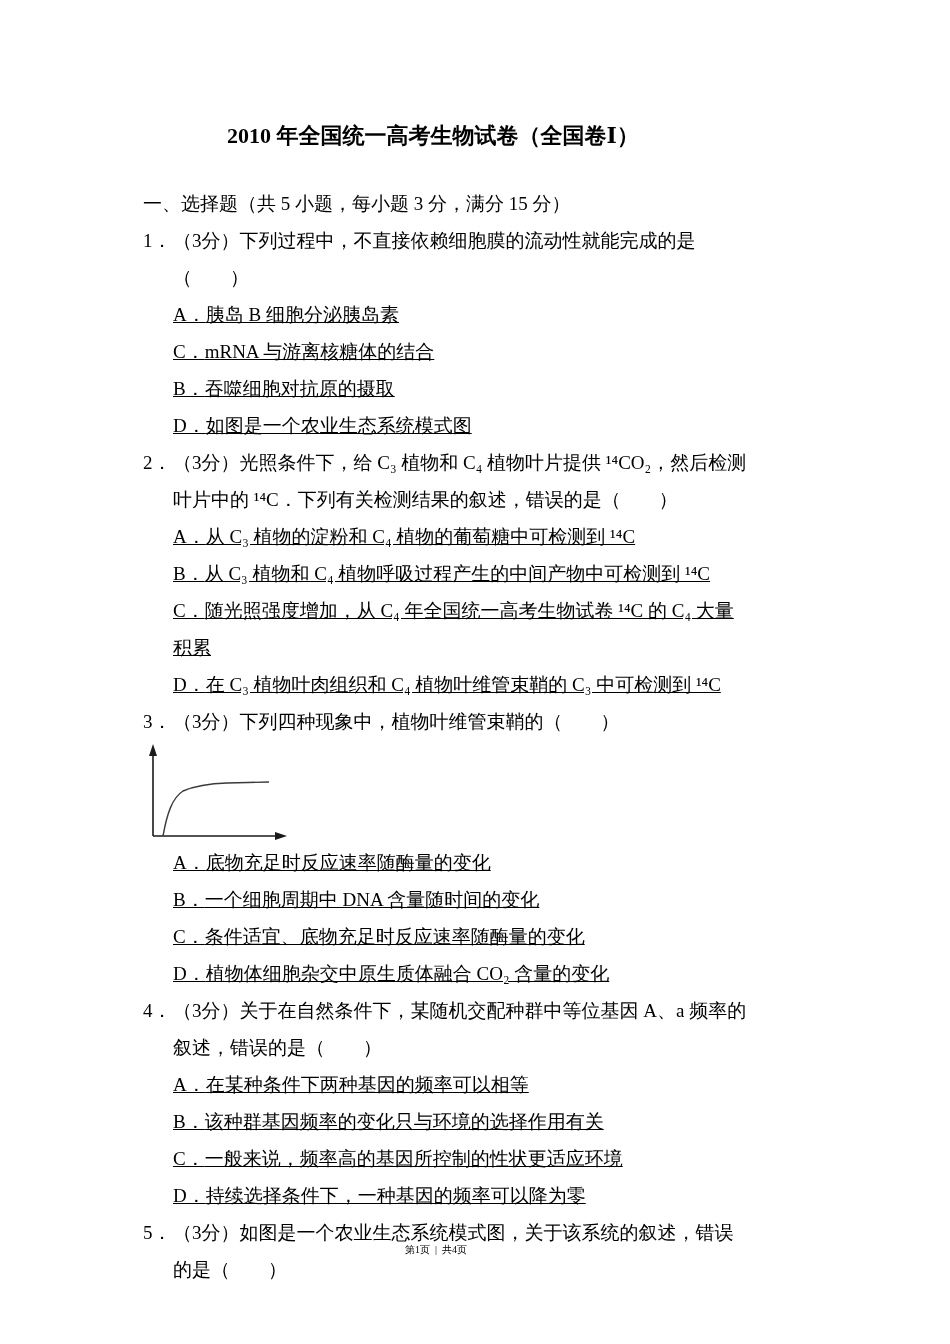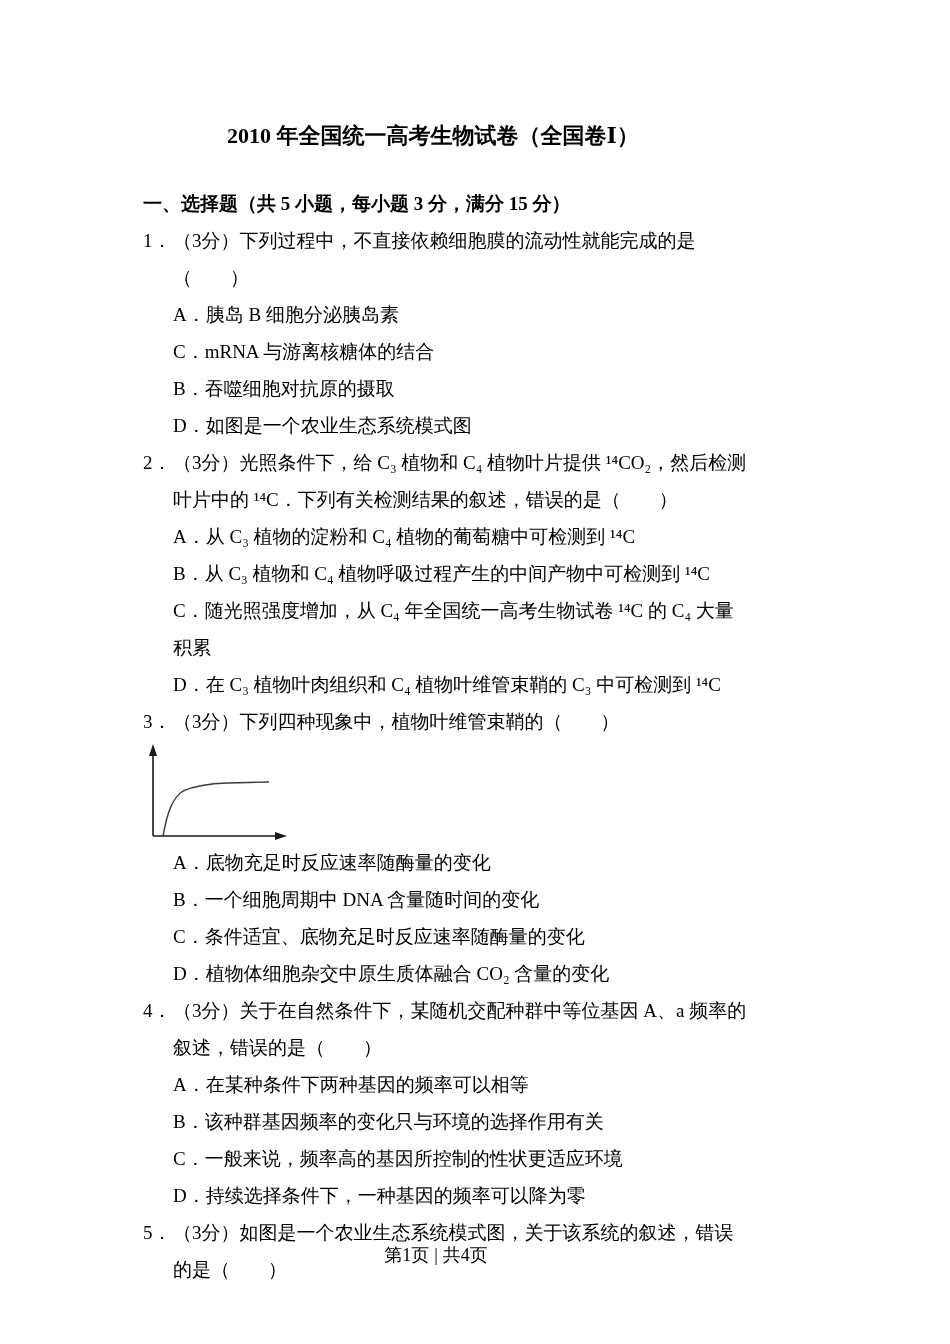--- a/index.html
+++ b/index.html
@@ -22,38 +22,38 @@
     font-weight:bold;
     line-height:30px;
   }
   .content {
     padding:34px 115px 0 143px; 
     box-sizing:border-box;
   }
   .section-heading {
     margin:0;
     font-size:19px;
-    font-weight:bold;
+    font-weight:normal;
     line-height:37px;
   }
   p { margin:0; font-size:19px; line-height:37px; }
   .stem { padding-left:30px;font-family:Liberation Serif, serif; }
   .q-num { display:inline-block; width:30px; margin-left:-30px; }
-  .opt  { padding-left:30px; }
+  .opt  { padding-left:30px;text-decoration:underline; }
   .opt-label { display:inline; }
   .figure-wrap {
     height:104px;
     padding:2px 0;
     box-sizing:border-box;
   }
   .footer {
     position:absolute;
     left:6px; right:0; top:1243px;
     text-align:center;
-    font-size:18px;
+    font-size:10px;
     color:#000;
   }
   .footer .sep { margin:0 5px; }
 </style>
 </head>
 <body>
 
 <div class="page">
 
   <div class="doc-header">

